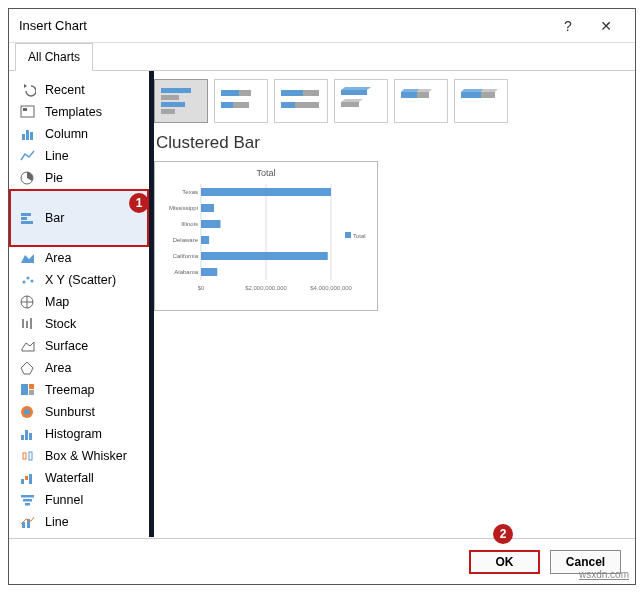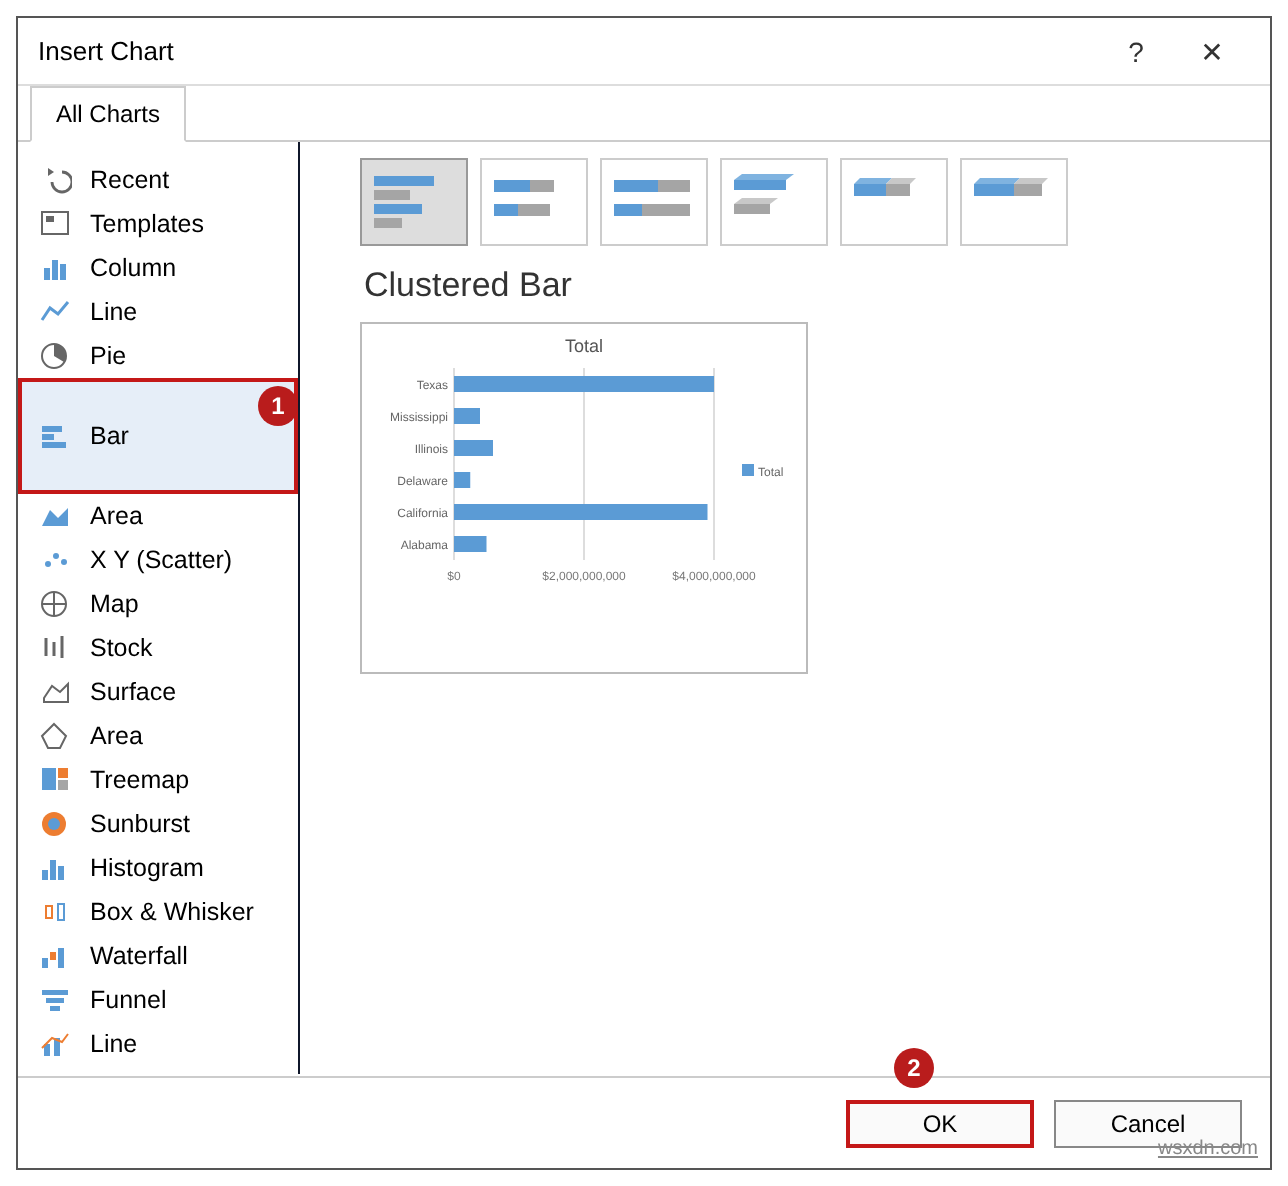--- a/index.html
+++ b/index.html
@@ -10,29 +10,29 @@
   .titlebar .btn { width: 38px; text-align: center; font-size: 14px; color: #333; cursor: pointer; }
   .tabs { height: 28px; display: flex; border-bottom: 1px solid #ccc; font-size: 12px; }
   .tab { padding: 6px 12px 4px 12px; border: 1px solid #ccc; border-bottom: 1px solid #fff; margin-bottom: -1px; margin-left: 6px; background: #fff; cursor: pointer; }
   .body { display: flex; height: 466px; }
   .sidebar { width: 140px; padding: 8px 0; }
   .cat { display: flex; align-items: center; gap: 8px; padding: 3px 10px; font-size: 12.5px; cursor: pointer; position: relative; }
   .cat.selected { background: #e6eef8; border: 2px solid #c41818; padding: 19px 8px; }
   .cat .ico { width: 18px; height: 16px; display: inline-flex; align-items: center; justify-content: center; }
   .badge { position: absolute; width: 20px; height: 20px; border-radius: 50%; background: #b91c1c; color: #fff; font-size: 12px; font-weight: bold; display: flex; align-items: center; justify-content: center; }
   .badge1 { right: -2px; top: 2px; }
-  .main { flex: 1; padding: 8px 30px; border-left: 1px solid #0f172a; }
+  .main { flex: 1; padding: 8px 0; border-left: 5px solid #0f172a; }
   .subtypes { display: flex; gap: 6px; margin-bottom: 10px; }
   .sub { width: 54px; height: 44px; border: 1px solid #ccc; background: #fff; display: flex; align-items: center; justify-content: center; cursor: pointer; }
   .sub.selected { background: #ddd; border-color: #999; }
   .subtitle { font-size: 17px; color: #333; margin: 4px 0 8px 2px; }
-  .preview { width: 224px; height: 176px; border: 1px solid #bbb; background: #fff; padding: 6px 4px 4px 4px; }
+  .preview { width: 224px; height: 150px; border: 1px solid #bbb; background: #fff; padding: 6px 4px 4px 4px; }
   .pv-title { text-align: center; font-size: 9px; color: #555; margin-bottom: 4px; }
   .footer { position: absolute; bottom: 0; left: 0; right: 0; height: 46px; border-top: 1px solid #ccc; display: flex; align-items: center; justify-content: flex-end; gap: 10px; padding: 0 14px; }
-  .fbtn { width: 94px; height: 24px; border: 1px solid #888; background: #fafafa; font-size: 12px; cursor: pointer; }
+  .fbtn { width: 71px; height: 24px; border: 1px solid #888; background: #fafafa; font-size: 12px; cursor: pointer; font-weight: bold; }
   .fbtn.ok { border: 2px solid #c41818; position: relative; }
   .watermark { position: absolute; bottom: 4px; right: 6px; font-size: 10px; color: #888; text-decoration: underline; }
   
   svg { display: block; }
 </style>
 </head>
 <body>
 
 <div class="dialog">
 

